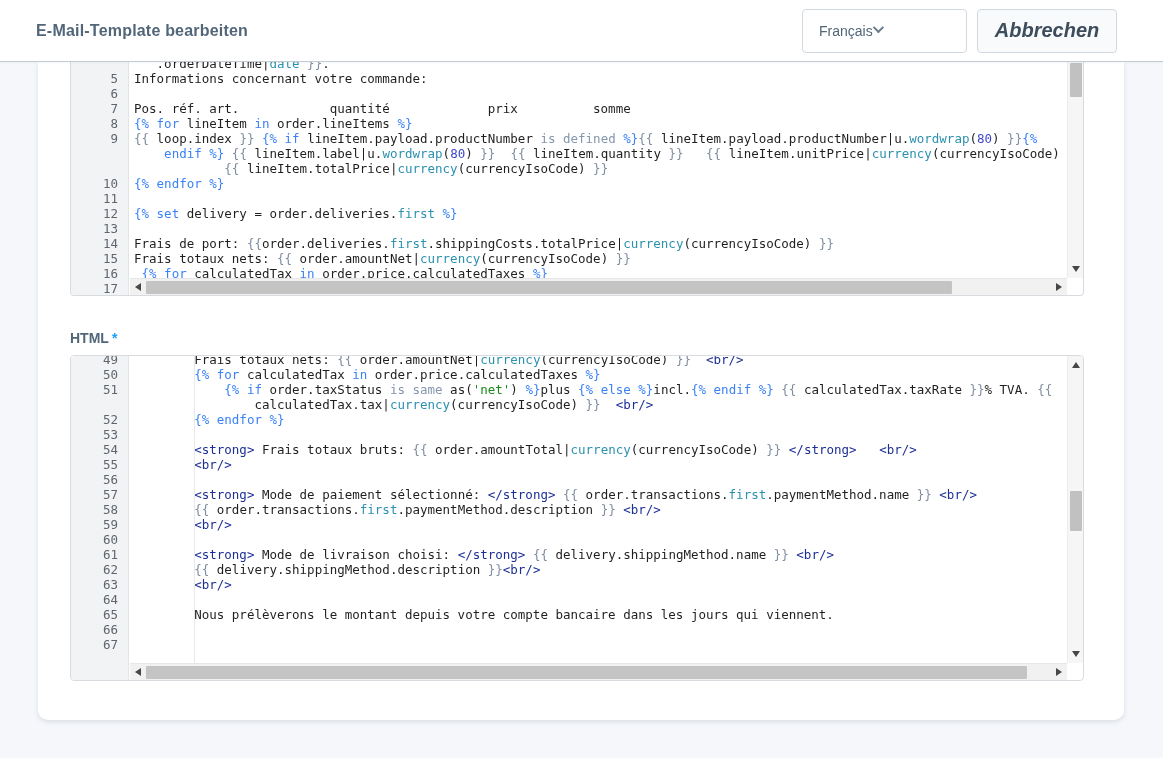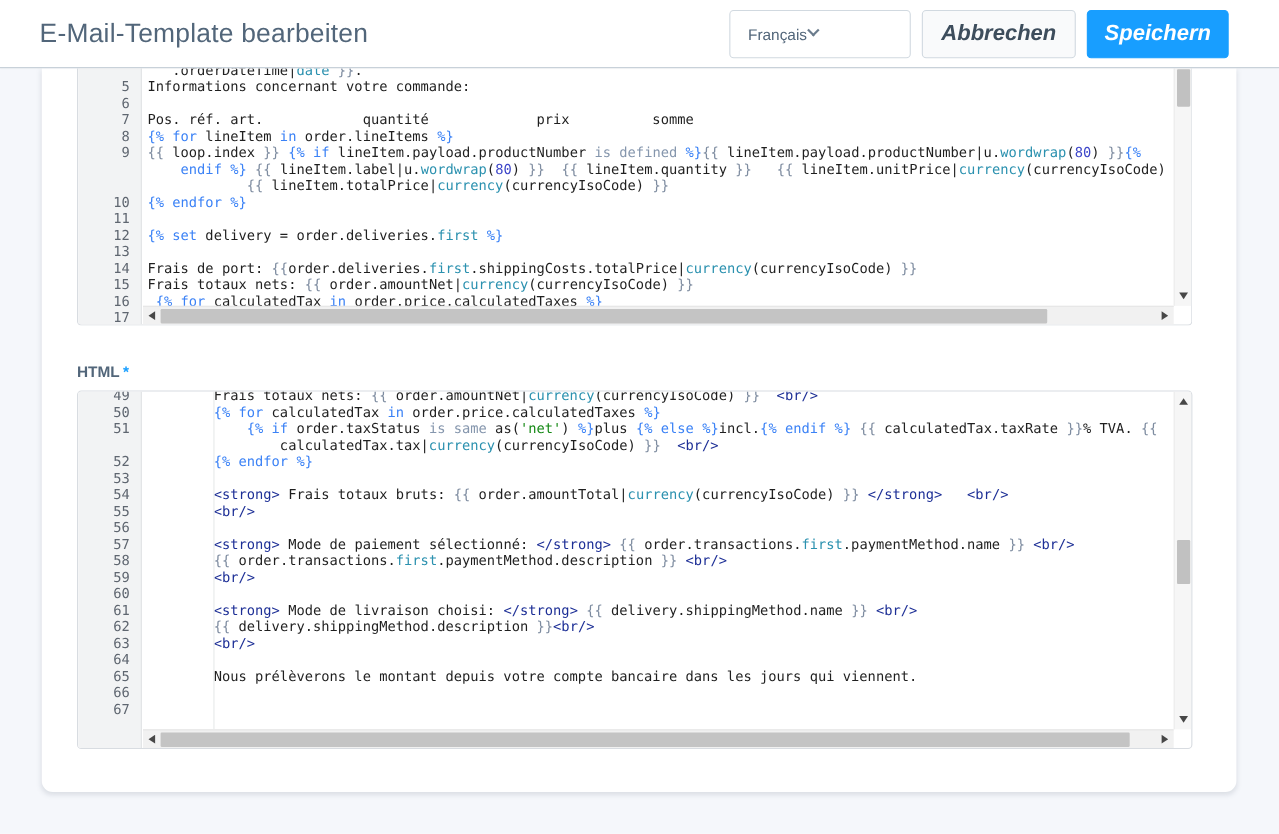--- a/index.html
+++ b/index.html
@@ -11,21 +11,21 @@
     position:relative;
   }
   
   .topbar {
     position:absolute; left:0; top:0; width:1163px; height:62px;
     background:#ffffff; border-bottom:1px solid #c3ccd5;
     box-shadow:0 1px 2px rgba(0,0,0,0.04);
     display:flex; align-items:center; justify-content:space-between;
     padding:0 46px 0 36px; z-index:20;
   }
-  .page-title { font-size:24px; font-weight:normal; color:#52667a; letter-spacing:0.2px; }
+  .page-title { font-size:16px; font-weight:bold; color:#52667a; letter-spacing:0.2px; }
   .topbar-actions { display:flex; align-items:center; gap:10px; }
   .lang-select {
     width:165px; height:44px; background:#fff; border:1px solid #d1d9e0; border-radius:4px;
     display:flex; align-items:center; justify-content:flex-start;
     padding:0 14px 0 16px; cursor:pointer;
   }
   .lang-select .sel-text { font-size:14px; color:#52667a; }
   .chevron {
     width:8px; height:8px; border-right:2px solid #6b7c8d; border-bottom:2px solid #6b7c8d;
     transform:rotate(45deg) translateY(-2px); margin-top:-3px;
@@ -109,21 +109,20 @@
 <body>
 
 <div class="topbar">
   <div class="page-title">E-Mail-Template bearbeiten</div>
   <div class="topbar-actions">
     <div class="lang-select">
       <span class="sel-text">Français</span>
       <span class="chevron"></span>
     </div>
     <div class="btn btn-cancel">Abbrechen</div>
-    <div class="btn btn-save">Speichern</div>
   </div>
 </div>
 
 <div class="card">
 
   <div class="editor ed1" id="ed-plain">
     <div class="gutter">
         <div class="ln row"></div>
         <div class="ln row">5</div>
         <div class="ln row">6</div>

